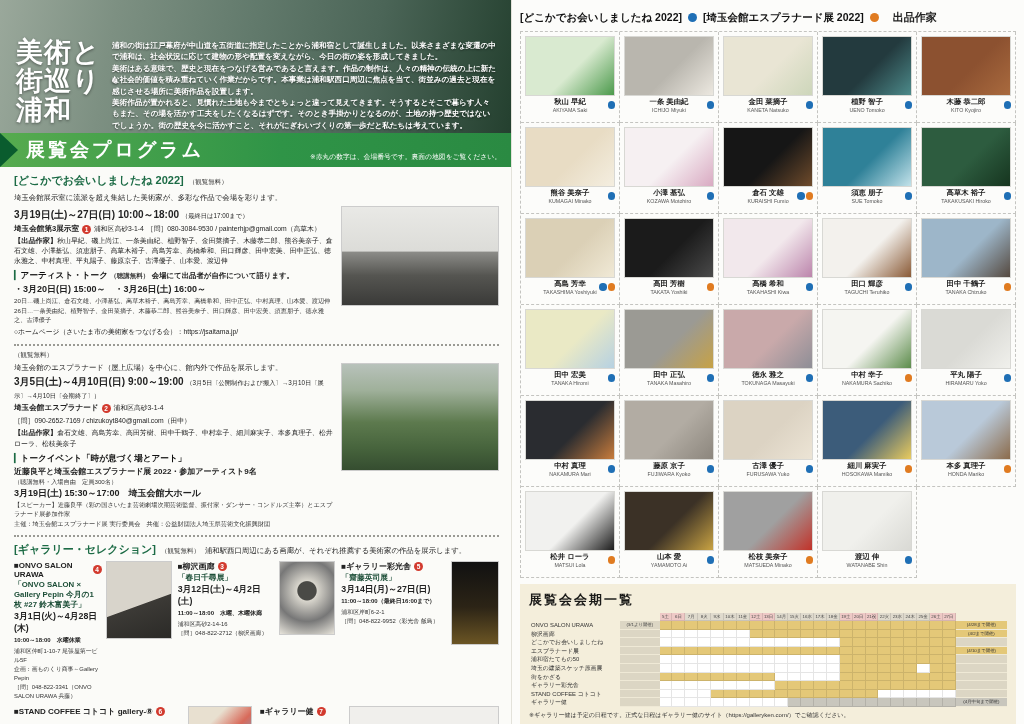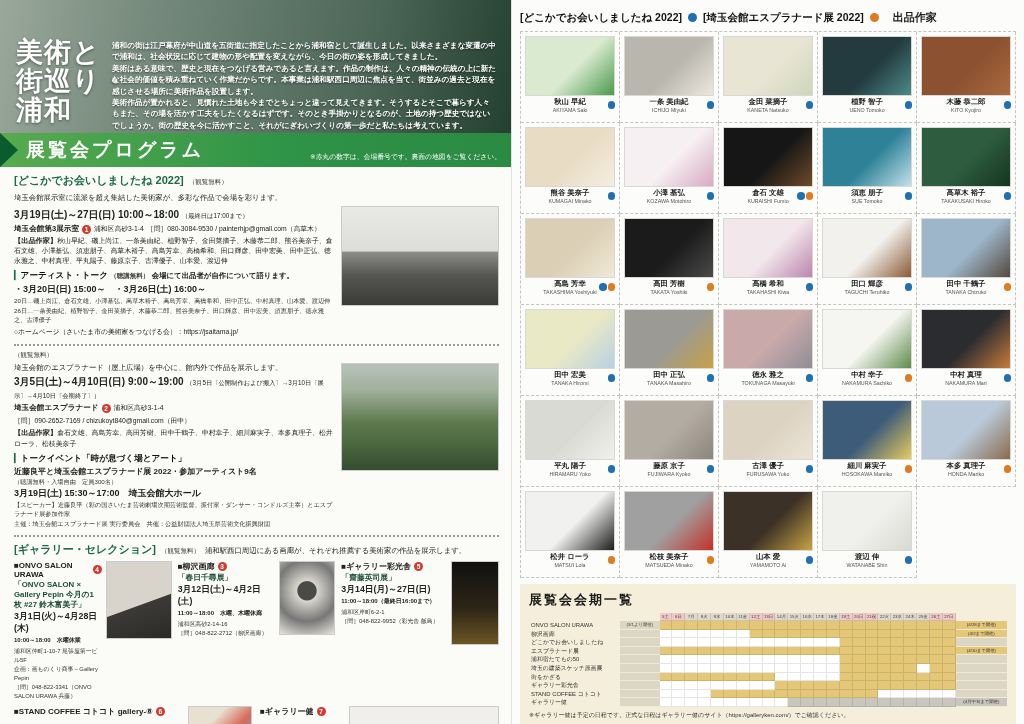--- a/index.html
+++ b/index.html
@@ -495,40 +495,40 @@
           <div class="art" style="background: linear-gradient(135deg, rgb(245, 245, 241) 55%, rgb(92, 140, 75) 100%);"></div>
           <div class="cap">
             <div class="jp">中村 幸子</div>
             <div class="en">NAKAMURA Sachiko</div>
             <div class="dots">
               <span class="dot" style="background: rgb(224, 123, 32);"></span>
             </div>
           </div>
         </div>
         <div class="acell">
+          <div class="art" style="background: linear-gradient(135deg, rgb(218, 218, 213) 55%, rgb(240, 240, 236) 100%);"></div>
+          <div class="cap">
+            <div class="jp">平丸 陽子</div>
+            <div class="en">HIRAMARU Yoko</div>
+            <div class="dots">
+              <span class="dot" style="background: rgb(31, 111, 181);"></span>
+            </div>
+          </div>
+        </div>
+        <div class="acell">
           <div class="art" style="background: linear-gradient(135deg, rgb(42, 44, 48) 55%, rgb(200, 124, 60) 100%);"></div>
           <div class="cap">
             <div class="jp">中村 真理</div>
             <div class="en">NAKAMURA Mari</div>
             <div class="dots">
               <span class="dot" style="background: rgb(31, 111, 181);"></span>
             </div>
           </div>
         </div>
         <div class="acell">
-          <div class="art" style="background: linear-gradient(135deg, rgb(218, 218, 213) 55%, rgb(240, 240, 236) 100%);"></div>
-          <div class="cap">
-            <div class="jp">平丸 陽子</div>
-            <div class="en">HIRAMARU Yoko</div>
-            <div class="dots">
-              <span class="dot" style="background: rgb(31, 111, 181);"></span>
-            </div>
-          </div>
-        </div>
-        <div class="acell">
           <div class="art" style="background: linear-gradient(135deg, rgb(178, 172, 163) 55%, rgb(140, 134, 125) 100%);"></div>
           <div class="cap">
             <div class="jp">藤原 京子</div>
             <div class="en">FUJIWARA Kyoko</div>
             <div class="dots">
               <span class="dot" style="background: rgb(31, 111, 181);"></span>
             </div>
           </div>
         </div>
         <div class="acell">
@@ -565,36 +565,36 @@
           <div class="art" style="background: linear-gradient(135deg, rgb(241, 241, 239) 55%, rgb(28, 28, 28) 100%);"></div>
           <div class="cap">
             <div class="jp">松井 ローラ</div>
             <div class="en">MATSUI Lola</div>
             <div class="dots">
               <span class="dot" style="background: rgb(224, 123, 32);"></span>
             </div>
           </div>
         </div>
         <div class="acell">
+          <div class="art" style="background: linear-gradient(135deg, rgb(59, 49, 38) 55%, rgb(201, 163, 67) 100%);"></div>
+          <div class="cap">
+            <div class="jp">山本 愛</div>
+            <div class="en">YAMAMOTO Ai</div>
+            <div class="dots">
+              <span class="dot" style="background: rgb(31, 111, 181);"></span>
+            </div>
+          </div>
+        </div>
+        <div class="acell">
           <div class="art" style="background: linear-gradient(135deg, rgb(160, 160, 160) 55%, rgb(194, 50, 41) 100%);"></div>
           <div class="cap">
             <div class="jp">松枝 美奈子</div>
             <div class="en">MATSUEDA Minako</div>
             <div class="dots">
               <span class="dot" style="background: rgb(224, 123, 32);"></span>
-            </div>
-          </div>
-        </div>
-        <div class="acell">
-          <div class="art" style="background: linear-gradient(135deg, rgb(59, 49, 38) 55%, rgb(201, 163, 67) 100%);"></div>
-          <div class="cap">
-            <div class="jp">山本 愛</div>
-            <div class="en">YAMAMOTO Ai</div>
-            <div class="dots">
-              <span class="dot" style="background: rgb(31, 111, 181);"></span>
             </div>
           </div>
         </div>
         <div class="acell">
           <div class="art" style="background: linear-gradient(135deg, rgb(240, 240, 236) 55%, rgb(217, 217, 212) 100%);"></div>
           <div class="cap">
             <div class="jp">渡辺 伸</div>
             <div class="en">WATANABE Shin</div>
             <div class="dots">
               <span class="dot" style="background: rgb(31, 111, 181);"></span>

